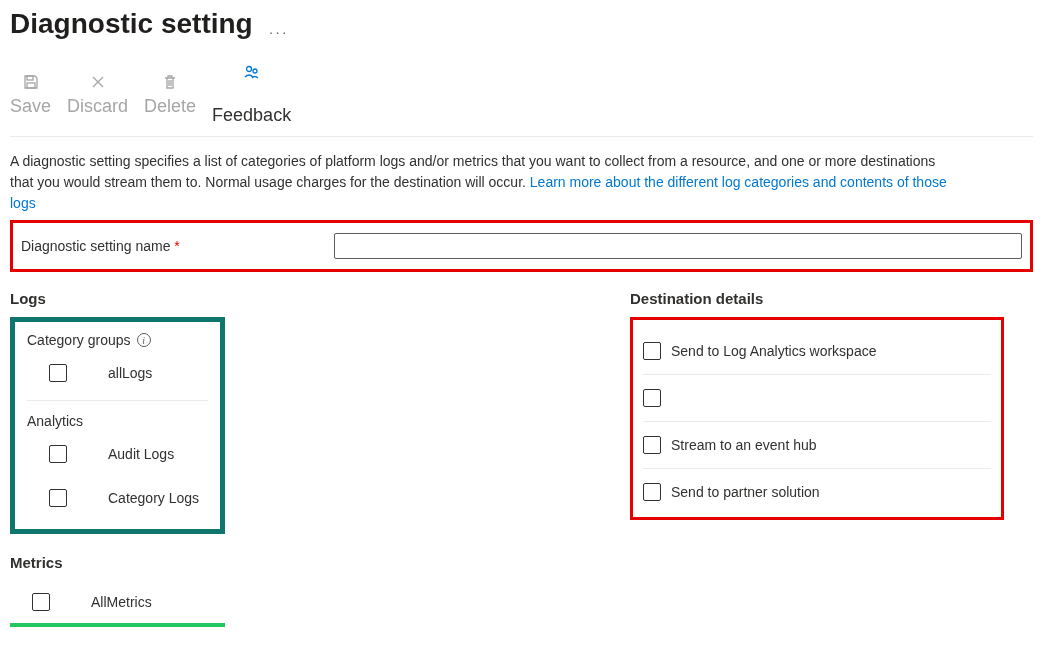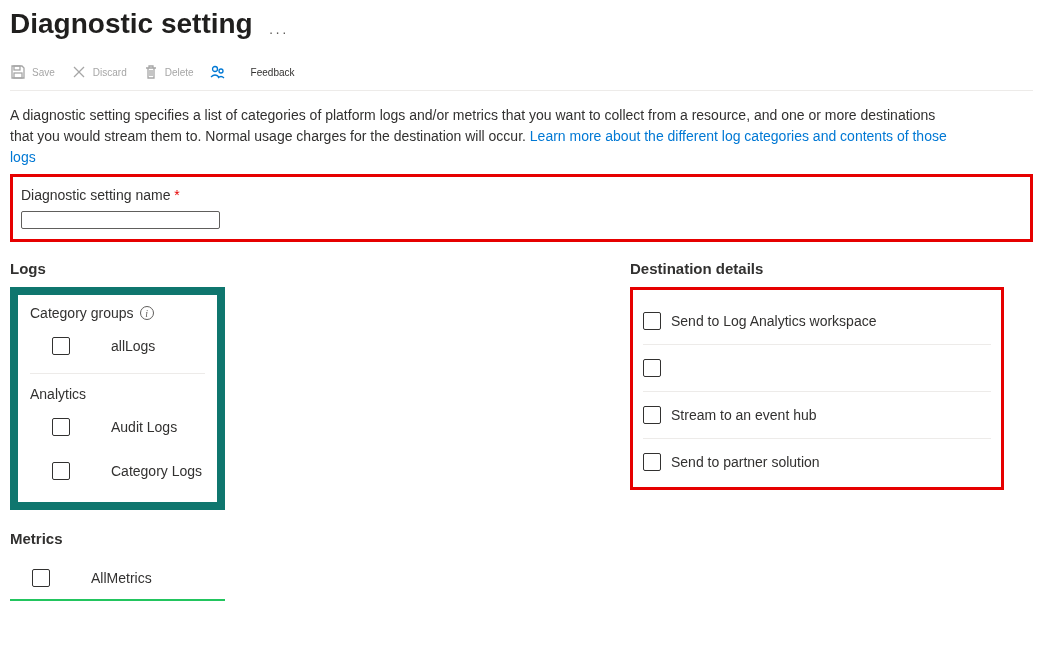--- a/index.html
+++ b/index.html
@@ -32,46 +32,46 @@
       gap: 16px;
       align-items: center;
       padding-bottom: 10px;
       border-bottom: 1px solid #edebe9;
       margin-bottom: 14px;
     }
     .toolbar-btn {
       display: inline-flex;
       align-items: center;
       gap: 6px;
-      font-size: 10px;
+      font-size: 18px;
       cursor: pointer;
       background: none;
       border: none;
       font-family: inherit;
+      flex-direction: column;
     }
     .toolbar-btn.disabled { color: #a6a6a6; cursor: default; }
     .toolbar-btn.active { color: #0078d4; gap: 25px; }
     .toolbar-btn.active .label { color: #323130; }
     .icon { display: inline-flex; width: 16px; height: 16px; }
     .description {
       font-size: 14px;
       line-height: 1.5;
       color: #323130;
       margin-bottom: 6px;
       max-width: 940px;
     }
     .link { color: #0078d4; text-decoration: none; cursor: pointer; }
     .name-row {
       border: 3px solid #e60000;
       padding: 10px 8px;
       display: flex;
-      align-items: flex-start;
+      align-items: center;
       gap: 8px;
       margin-bottom: 18px;
-      flex-direction: column;
     }
     .name-label { font-size: 14px; width: 305px; }
     .req { color: #e60000; }
     .name-input {
       flex: 1;
       height: 26px;
       border: 1px solid #605e5c;
       border-radius: 2px;
       padding: 0 8px;
       font-family: inherit;
@@ -83,21 +83,21 @@
     }
     .col { flex: 0 0 auto; }
     .col.left { width: 580px; }
     .col.right { width: 380px; }
     .section-title {
       font-weight: 700;
       font-size: 15px;
       margin-bottom: 10px;
     }
     .box-red {
-      border: 8px solid #0f766e;
+      border: 5px solid #0f766e;
       padding: 10px 12px 14px;
       width: 215px;
     }
     .box-red-dest {
       border: 3px solid #e60000;
       padding: 8px 10px 12px;
       width: 374px;
     }
     .subhead {
       font-size: 14px;
@@ -136,21 +136,21 @@
       background: #fff;
       cursor: pointer;
       flex-shrink: 0;
     }
     .group-sep {
       border-top: 1px solid #edebe9;
       margin: 10px 0 12px;
     }
     .metrics-block { margin-top: 20px; }
     .metrics-block .check-row.indent {
-      border-bottom: 2px solid #22c55e;
+      border-bottom: 4px solid #22c55e;
       padding: 12px 0 12px 22px;
       width: 215px;
     }
   </style>
 </head>
 <body>
 
 <div class="header">
   <h1 class="page-title">Diagnostic setting</h1>
   <span class="more">···</span>

